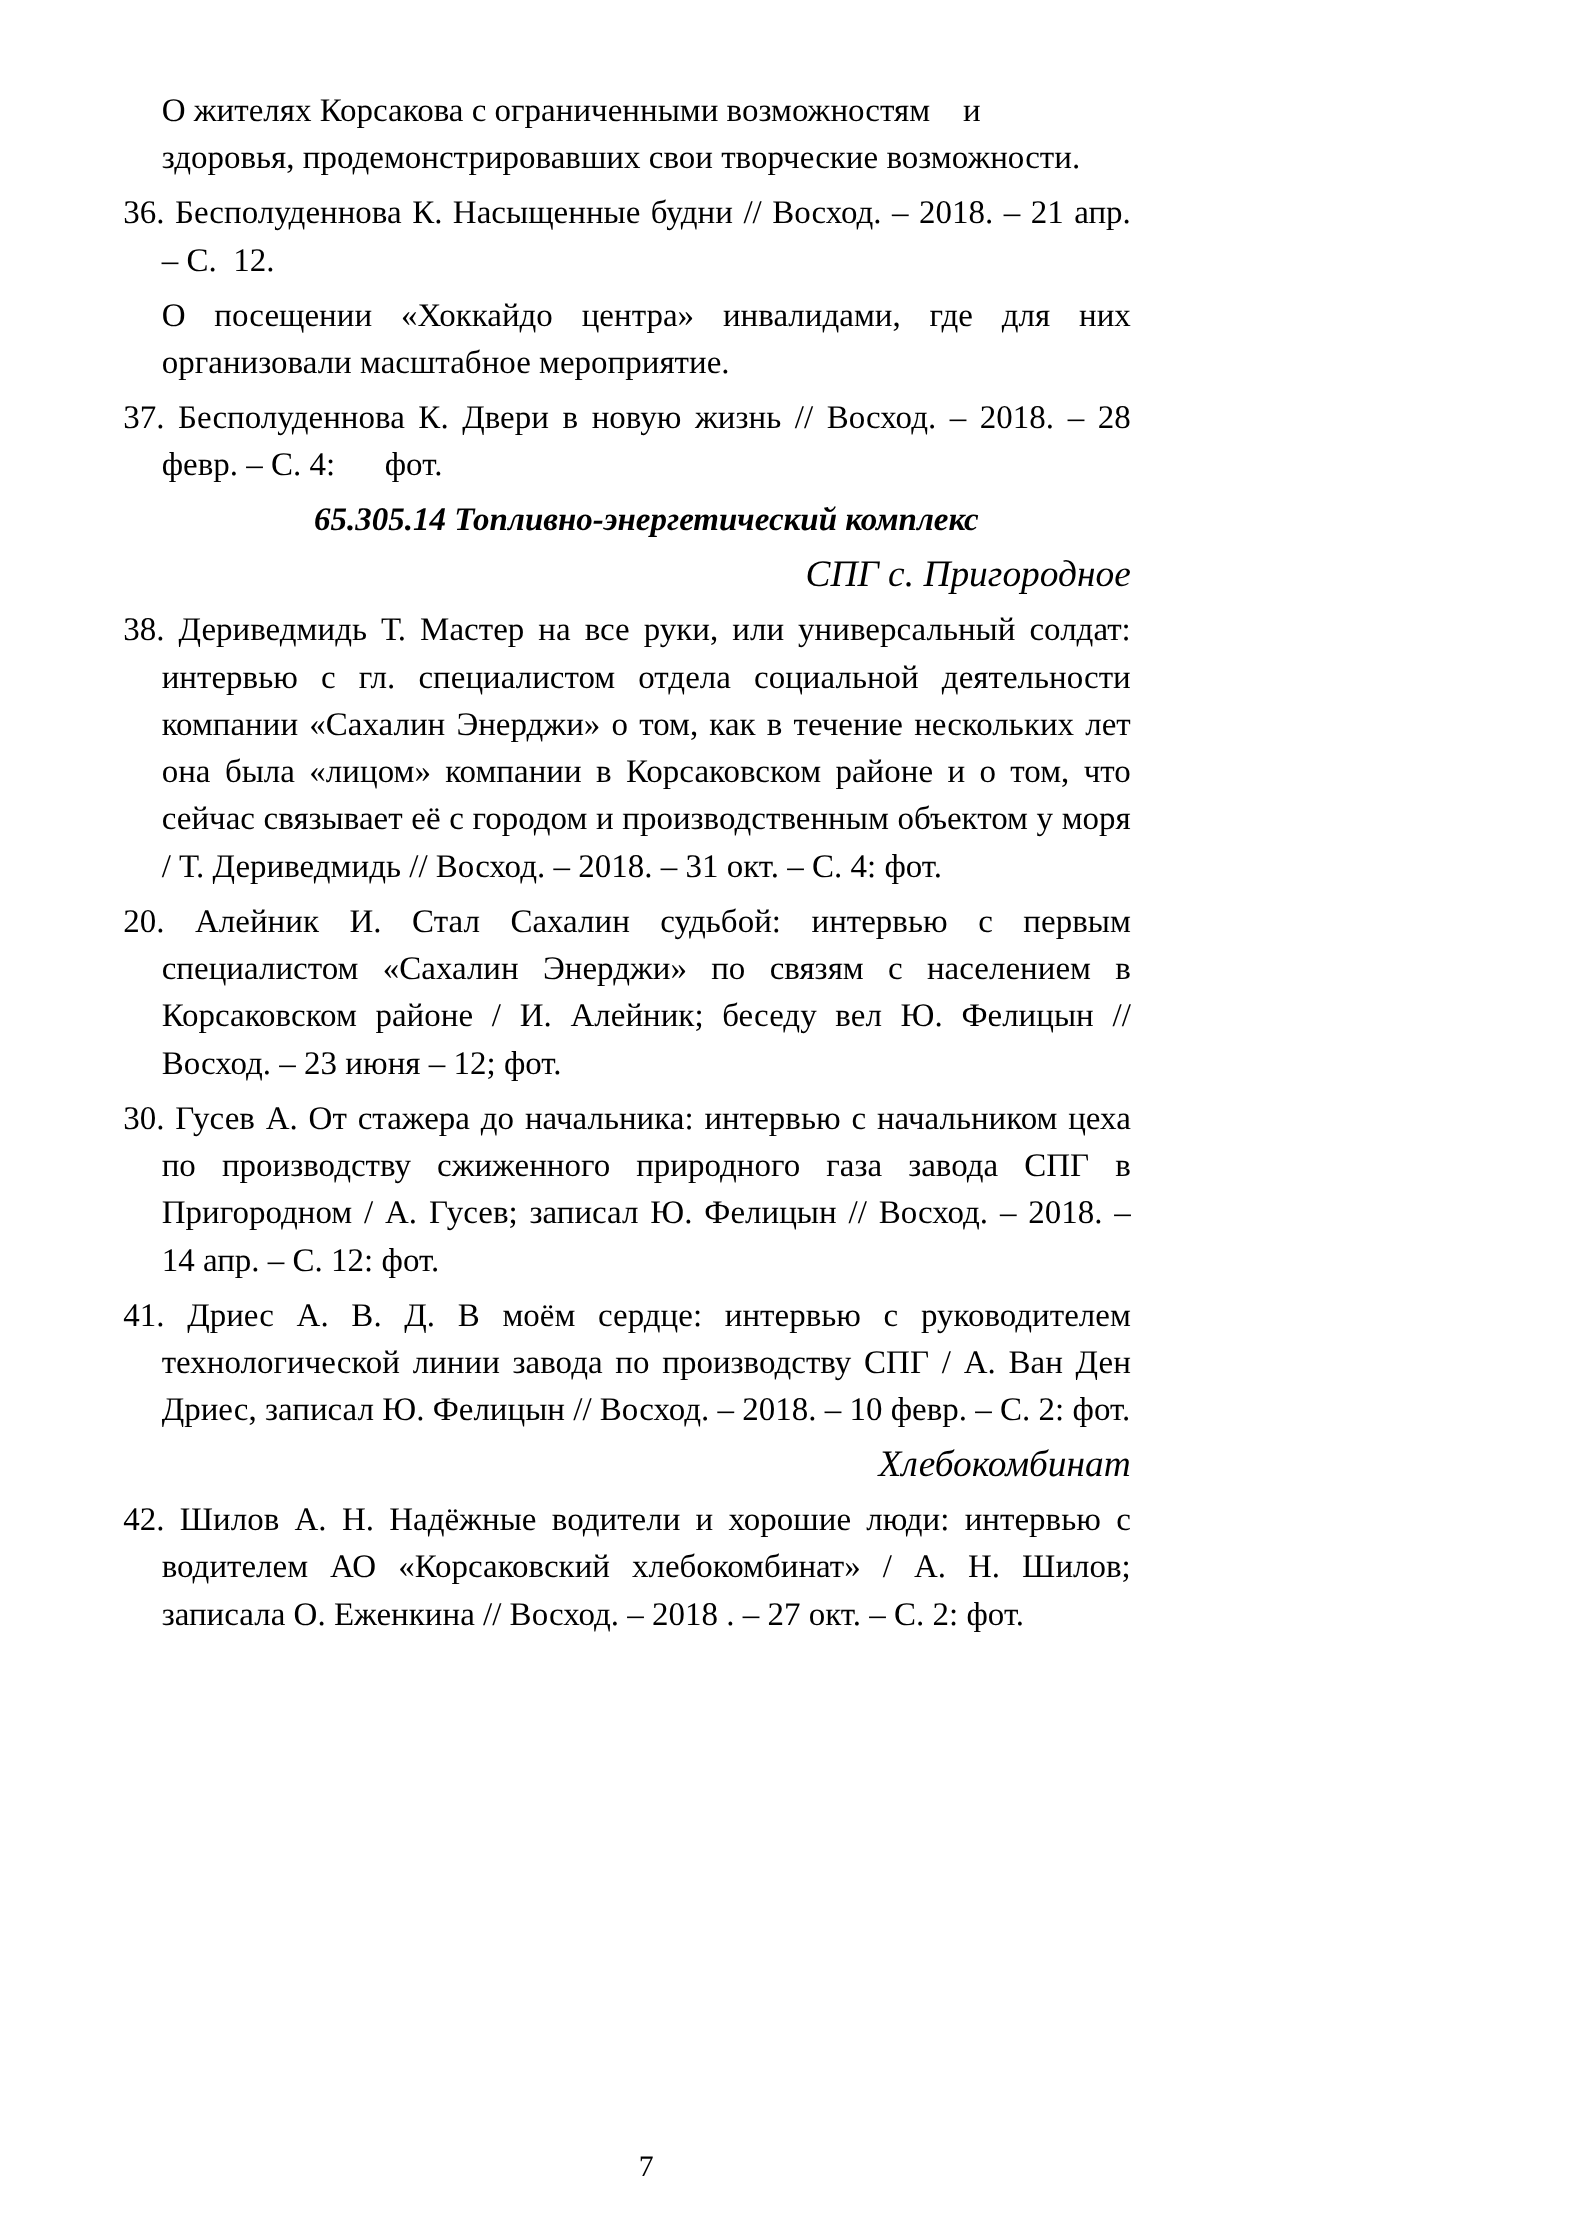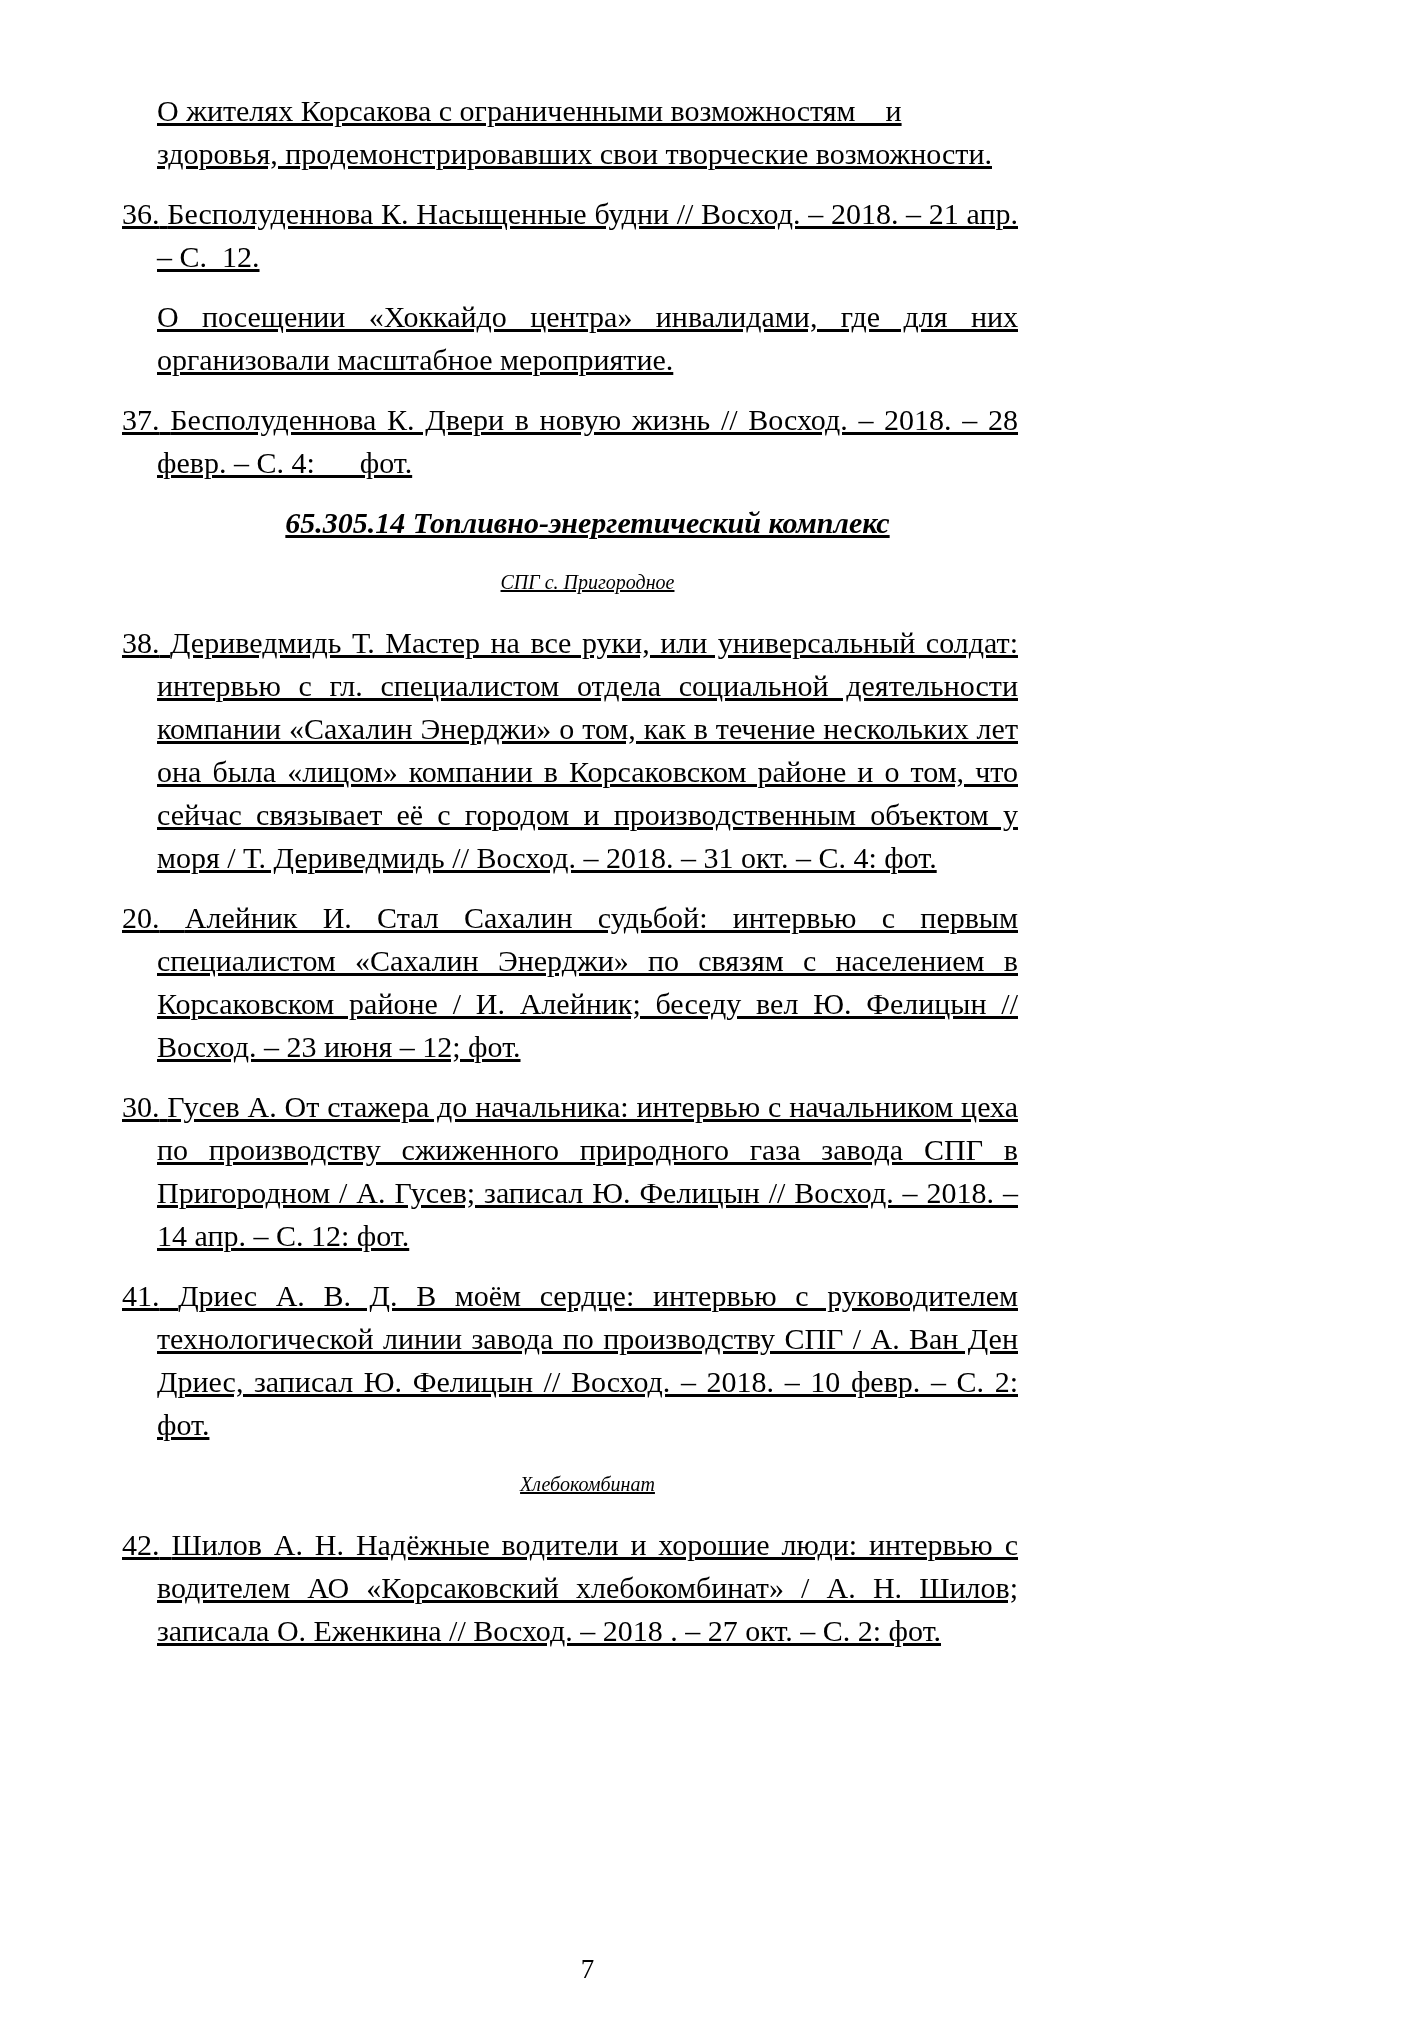--- a/index.html
+++ b/index.html
@@ -14,23 +14,22 @@
       background: #ffffff;
       box-sizing: border-box;
       padding: 72px 393px 0 140px;
       font-family: "Liberation Serif", "DejaVu Serif", serif;
       font-size: 30px;
       line-height: 43px;
       color: #000000;
       overflow: hidden;
     }
     .page p, .page h2, .page h3 {
-      margin: 17px;
+      margin: 7px;
       padding: 0;
-      text-decoration: underline;
     }
     .annotation {
       margin-left: 35px;
       text-align: justify;
     }
     .preline {
       white-space: pre-line;
     }
     .entry {
       padding-left: 35px;
@@ -39,24 +38,24 @@
     }
     .heading {
       font-size: 30px;
       font-weight: bold;
       font-style: italic;
       text-align: center;
       line-height: 43px;
       margin-top: 20px;
     }
     .subheading {
-      font-size: 20px;
+      font-size: 34px;
       font-weight: normal;
       font-style: italic;
-      text-align: center;
+      text-align: right;
       line-height: 43px;
       margin-bottom: 24px;
     }
     .page-number {
       position: absolute;
       left: 140px;
       bottom: 45px;
       width: 895px;
       text-align: center;
       font-size: 27px;

